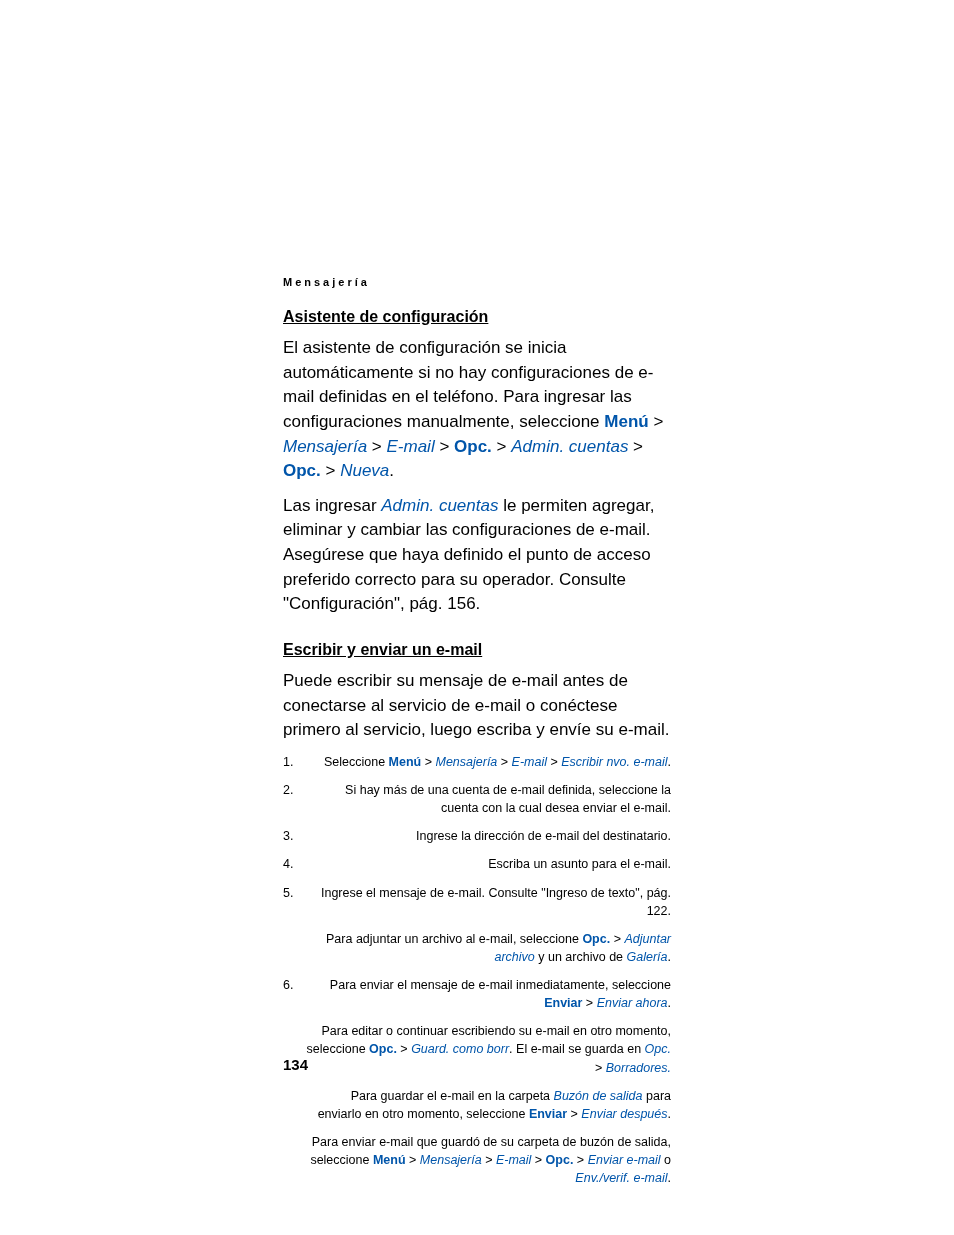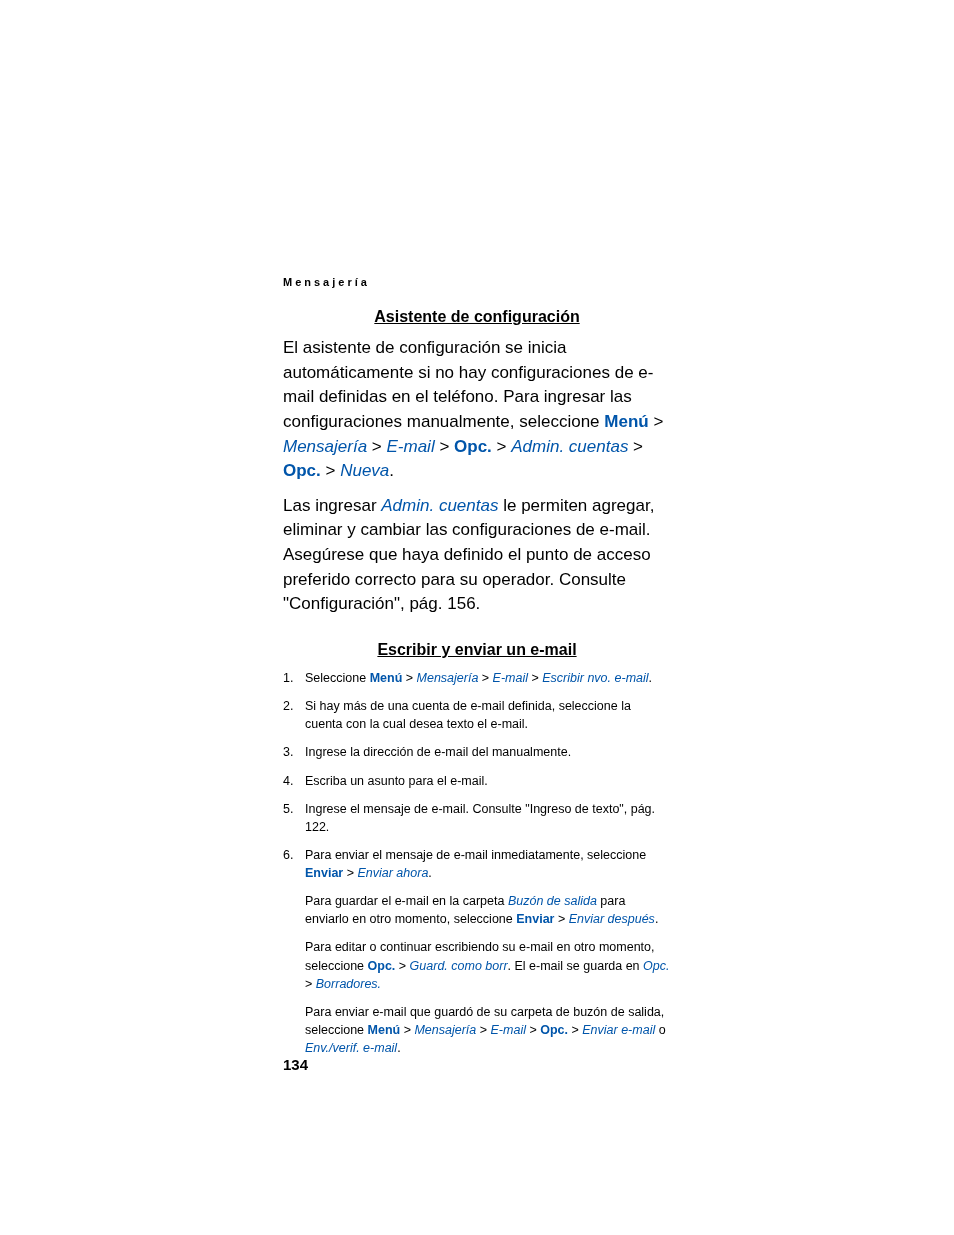--- a/index.html
+++ b/index.html
@@ -21,21 +21,20 @@
     font-weight: bold;
     color: #000;
     margin-bottom: 20px;
   }
   .section-heading {
     font-size: 16px;
     font-weight: bold;
     text-decoration: underline;
     margin-bottom: 10px;
     color: #000;
-    text-align: center;
   }
   .section-heading.mt {
     margin-top: 24px;
   }
   .para {
     font-size: 17px;
     line-height: 1.45;
     margin-bottom: 10px;
     color: #000;
   }
@@ -47,20 +46,21 @@
     color: #0055aa;
     font-style: italic;
   }
   .gt {
     color: #000;
   }
   ol {
     list-style: none;
     counter-reset: item;
     margin-top: 6px;
+    text-align: right;
   }
   ol li {
     font-size: 12.5px;
     line-height: 1.45;
     margin-bottom: 10px;
     padding-left: 22px;
     position: relative;
   }
   ol li::before {
     counter-increment: item;
@@ -93,38 +93,42 @@
     <span>El asistente de configuración se inicia automáticamente si no hay configuraciones de e-mail definidas en el teléfono. Para ingresar las configuraciones manualmente, seleccione </span><span class="menu-bold">Menú</span><span class="gt"> &gt; </span><span class="menu-italic">Mensajería</span><span class="gt"> &gt; </span><span class="menu-italic">E-mail</span><span class="gt"> &gt; </span><span class="menu-bold">Opc.</span><span class="gt"> &gt; </span><span class="menu-italic">Admin. cuentas</span><span class="gt"> &gt; </span><span class="menu-bold">Opc.</span><span class="gt"> &gt; </span><span class="menu-italic">Nueva</span><span>.</span>
   </p>
 
   <p class="para">
     <span>Las ingresar </span><span class="menu-italic">Admin. cuentas</span><span> le permiten agregar, eliminar y cambiar las configuraciones de e-mail. Asegúrese que haya definido el punto de acceso preferido correcto para su operador. Consulte "Configuración", pág. 156.</span>
   </p>
 
 
   <div class="section-heading mt">Escribir y enviar un e-mail</div>
 
+  <p class="para">Puede escribir su mensaje de e-mail antes de conectarse al servicio de e-mail o conéctese primero al servicio, luego escriba y envíe su e-mail.</p>
 
   <ol>
     <li>
       <span>Seleccione </span><span class="menu-bold">Menú</span><span class="gt"> &gt; </span><span class="menu-italic">Mensajería</span><span class="gt"> &gt; </span><span class="menu-italic">E-mail</span><span class="gt"> &gt; </span><span class="menu-italic">Escribir nvo. e-mail</span><span>.</span>
     </li>
-    <li>Si hay más de una cuenta de e-mail definida, seleccione la cuenta con la cual desea texto el e-mail.</li>
-    <li>Ingrese la dirección de e-mail del manualmente.</li>
+    <li>Si hay más de una cuenta de e-mail definida, seleccione la cuenta con la cual desea enviar el e-mail.</li>
+    <li>Ingrese la dirección de e-mail del destinatario.</li>
     <li>Escriba un asunto para el e-mail.</li>
     <li>
       <span>Ingrese el mensaje de e-mail. Consulte "Ingreso de texto", pág. 122.</span>
+      <div class="sub-para">
+        <span>Para adjuntar un archivo al e-mail, seleccione </span><span class="menu-bold">Opc.</span><span class="gt"> &gt; </span><span class="menu-italic">Adjuntar archivo</span><span> y un archivo de </span><span class="menu-italic">Galería</span><span>.</span>
+      </div>
     </li>
     <li>
       <span>Para enviar el mensaje de e-mail inmediatamente, seleccione </span><span class="menu-bold">Enviar</span><span class="gt"> &gt; </span><span class="menu-italic">Enviar ahora</span><span>.</span>
       <div class="sub-para">
-        <span>Para guardar el e-mail en la carpeta </span><span class="menu-italic">Buzón de salida</span><span> para enviarlo en otro momento, seleccione </span><span class="menu-bold">Enviar</span><span class="gt"> &gt; </span><span class="menu-italic">Enviar después</span><span>.</span>
+        <span>Para editar o continuar escribiendo su e-mail en otro momento, seleccione </span><span class="menu-bold">Opc.</span><span class="gt"> &gt; </span><span class="menu-italic">Guard. como borr</span><span>. El e-mail se guarda en </span><span class="menu-italic">Opc.</span><span class="gt"> &gt; </span><span class="menu-italic">Borradores.</span>
       </div>
       <div class="sub-para">
-        <span>Para editar o continuar escribiendo su e-mail en otro momento, seleccione </span><span class="menu-bold">Opc.</span><span class="gt"> &gt; </span><span class="menu-italic">Guard. como borr</span><span>. El e-mail se guarda en </span><span class="menu-italic">Opc.</span><span class="gt"> &gt; </span><span class="menu-italic">Borradores.</span>
+        <span>Para guardar el e-mail en la carpeta </span><span class="menu-italic">Buzón de salida</span><span> para enviarlo en otro momento, seleccione </span><span class="menu-bold">Enviar</span><span class="gt"> &gt; </span><span class="menu-italic">Enviar después</span><span>.</span>
       </div>
       <div class="sub-para">
         <span>Para enviar e-mail que guardó de su carpeta de buzón de salida, seleccione </span><span class="menu-bold">Menú</span><span class="gt"> &gt; </span><span class="menu-italic">Mensajería</span><span class="gt"> &gt; </span><span class="menu-italic">E-mail</span><span class="gt"> &gt; </span><span class="menu-bold">Opc.</span><span class="gt"> &gt; </span><span class="menu-italic">Enviar e-mail</span><span> o </span><span class="menu-italic">Env./verif. e-mail</span><span>.</span>
       </div>
     </li>
   </ol>
 </div>
 
 <div class="page-number">134</div>
 

